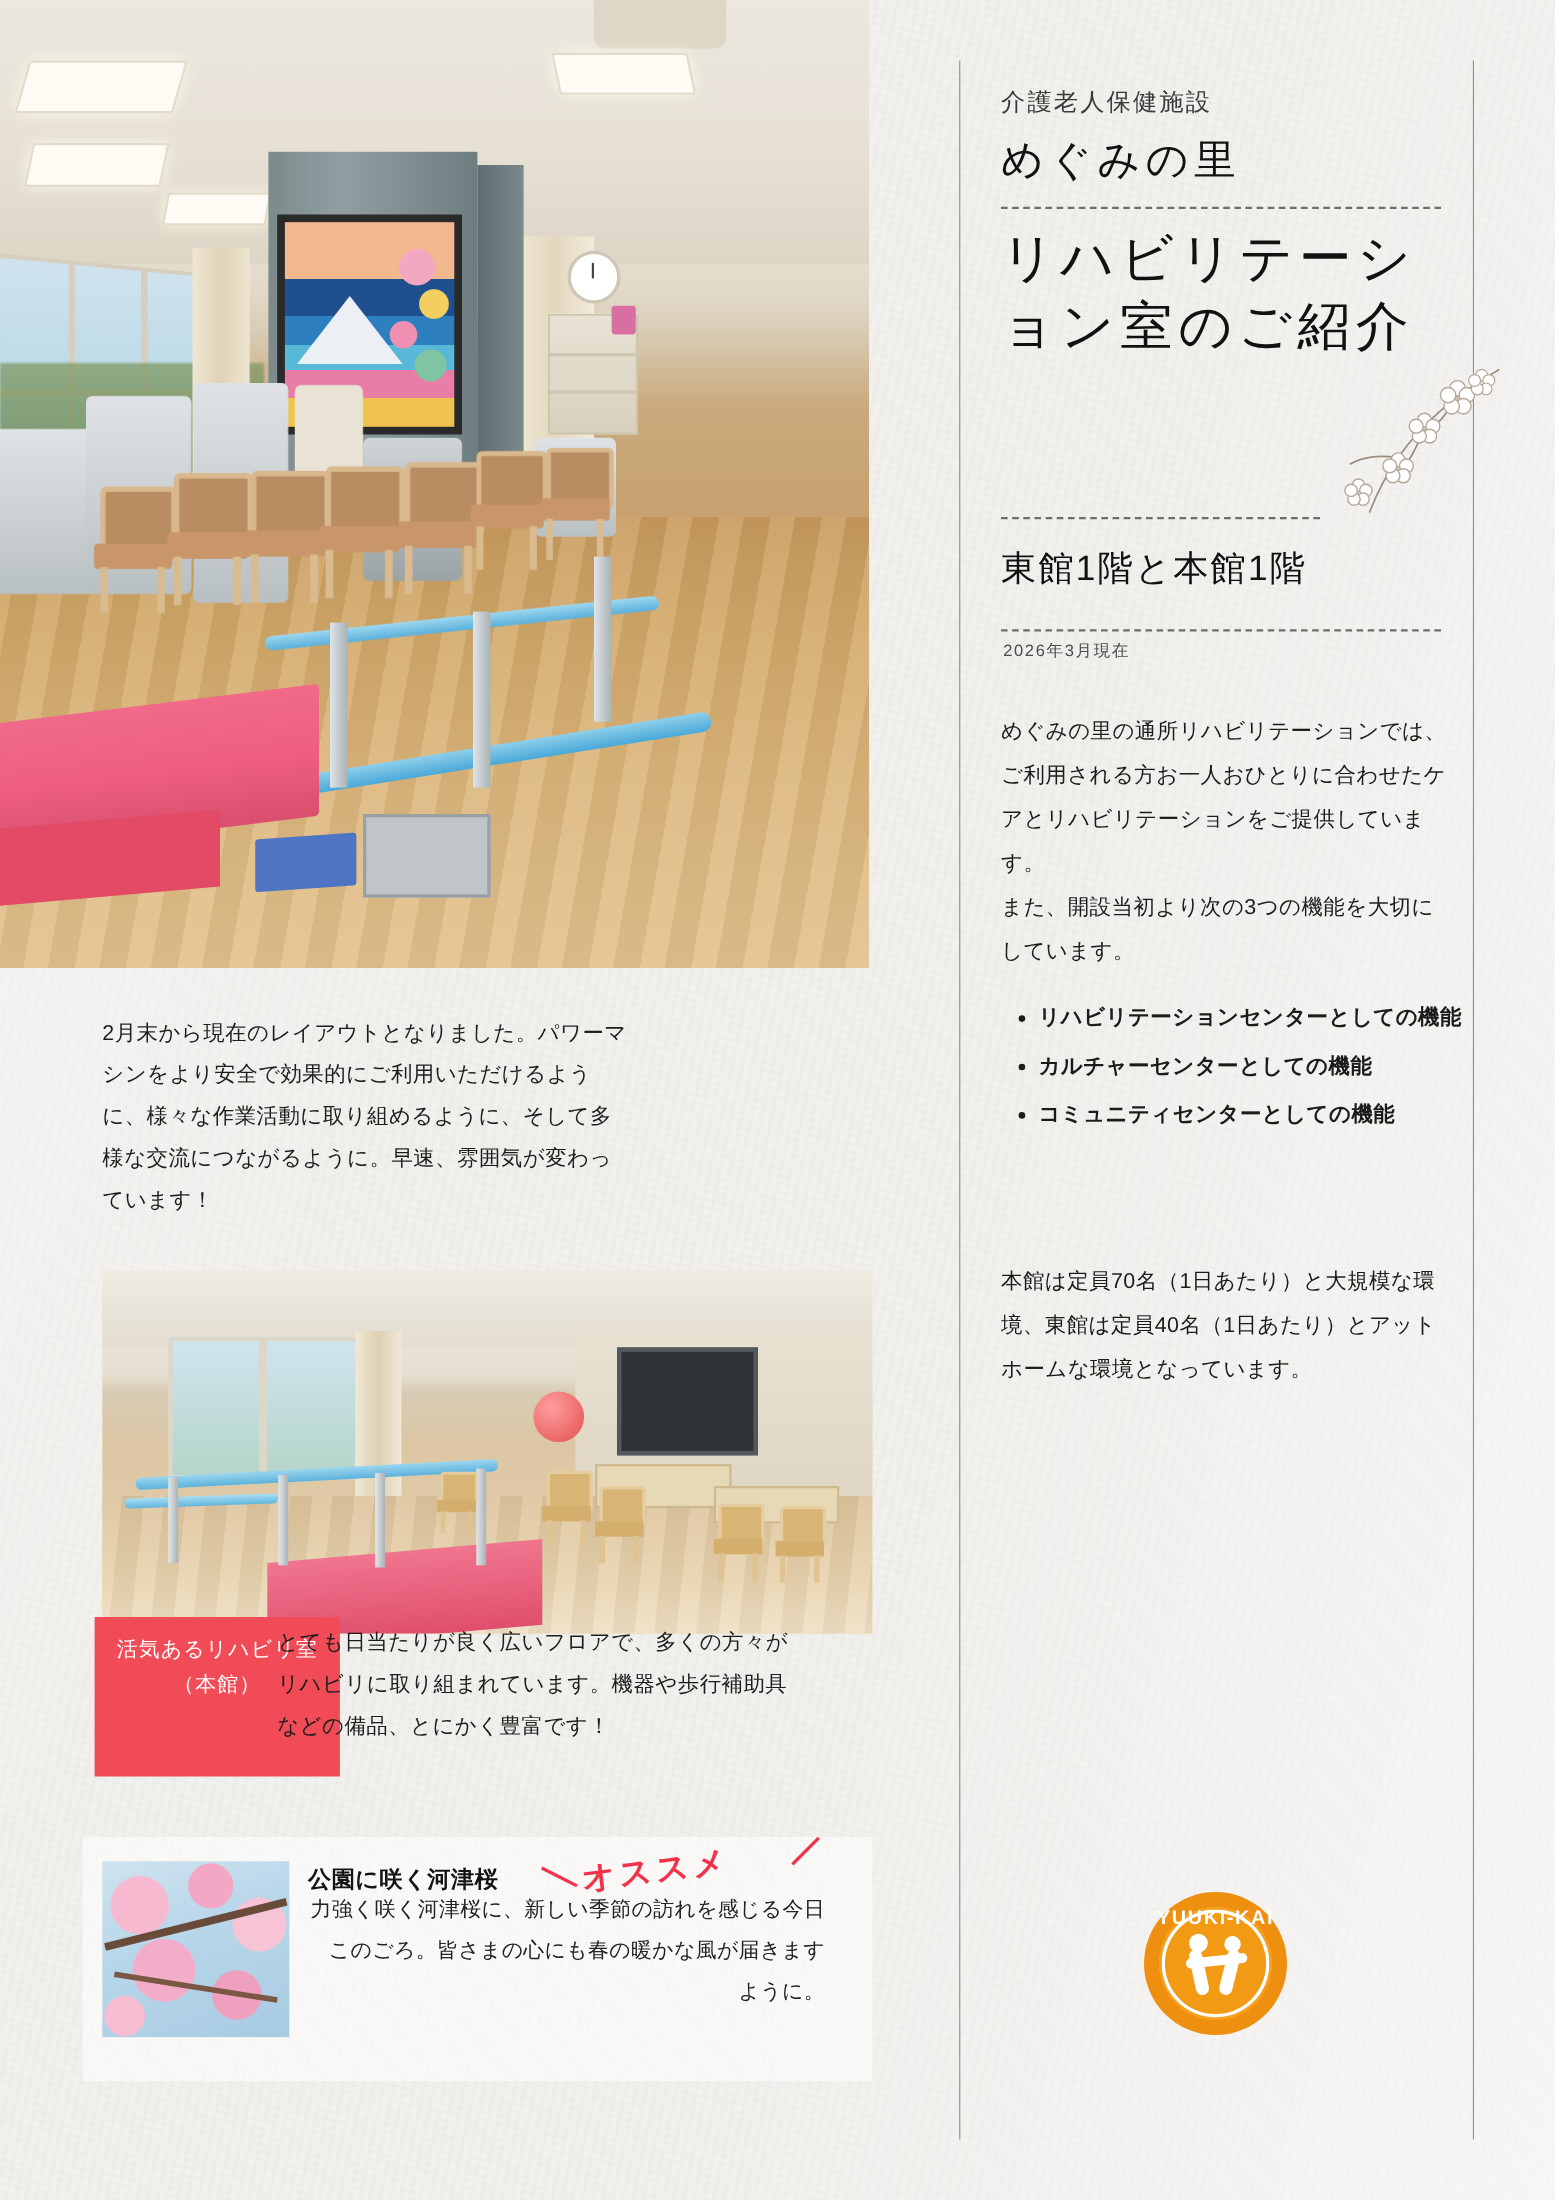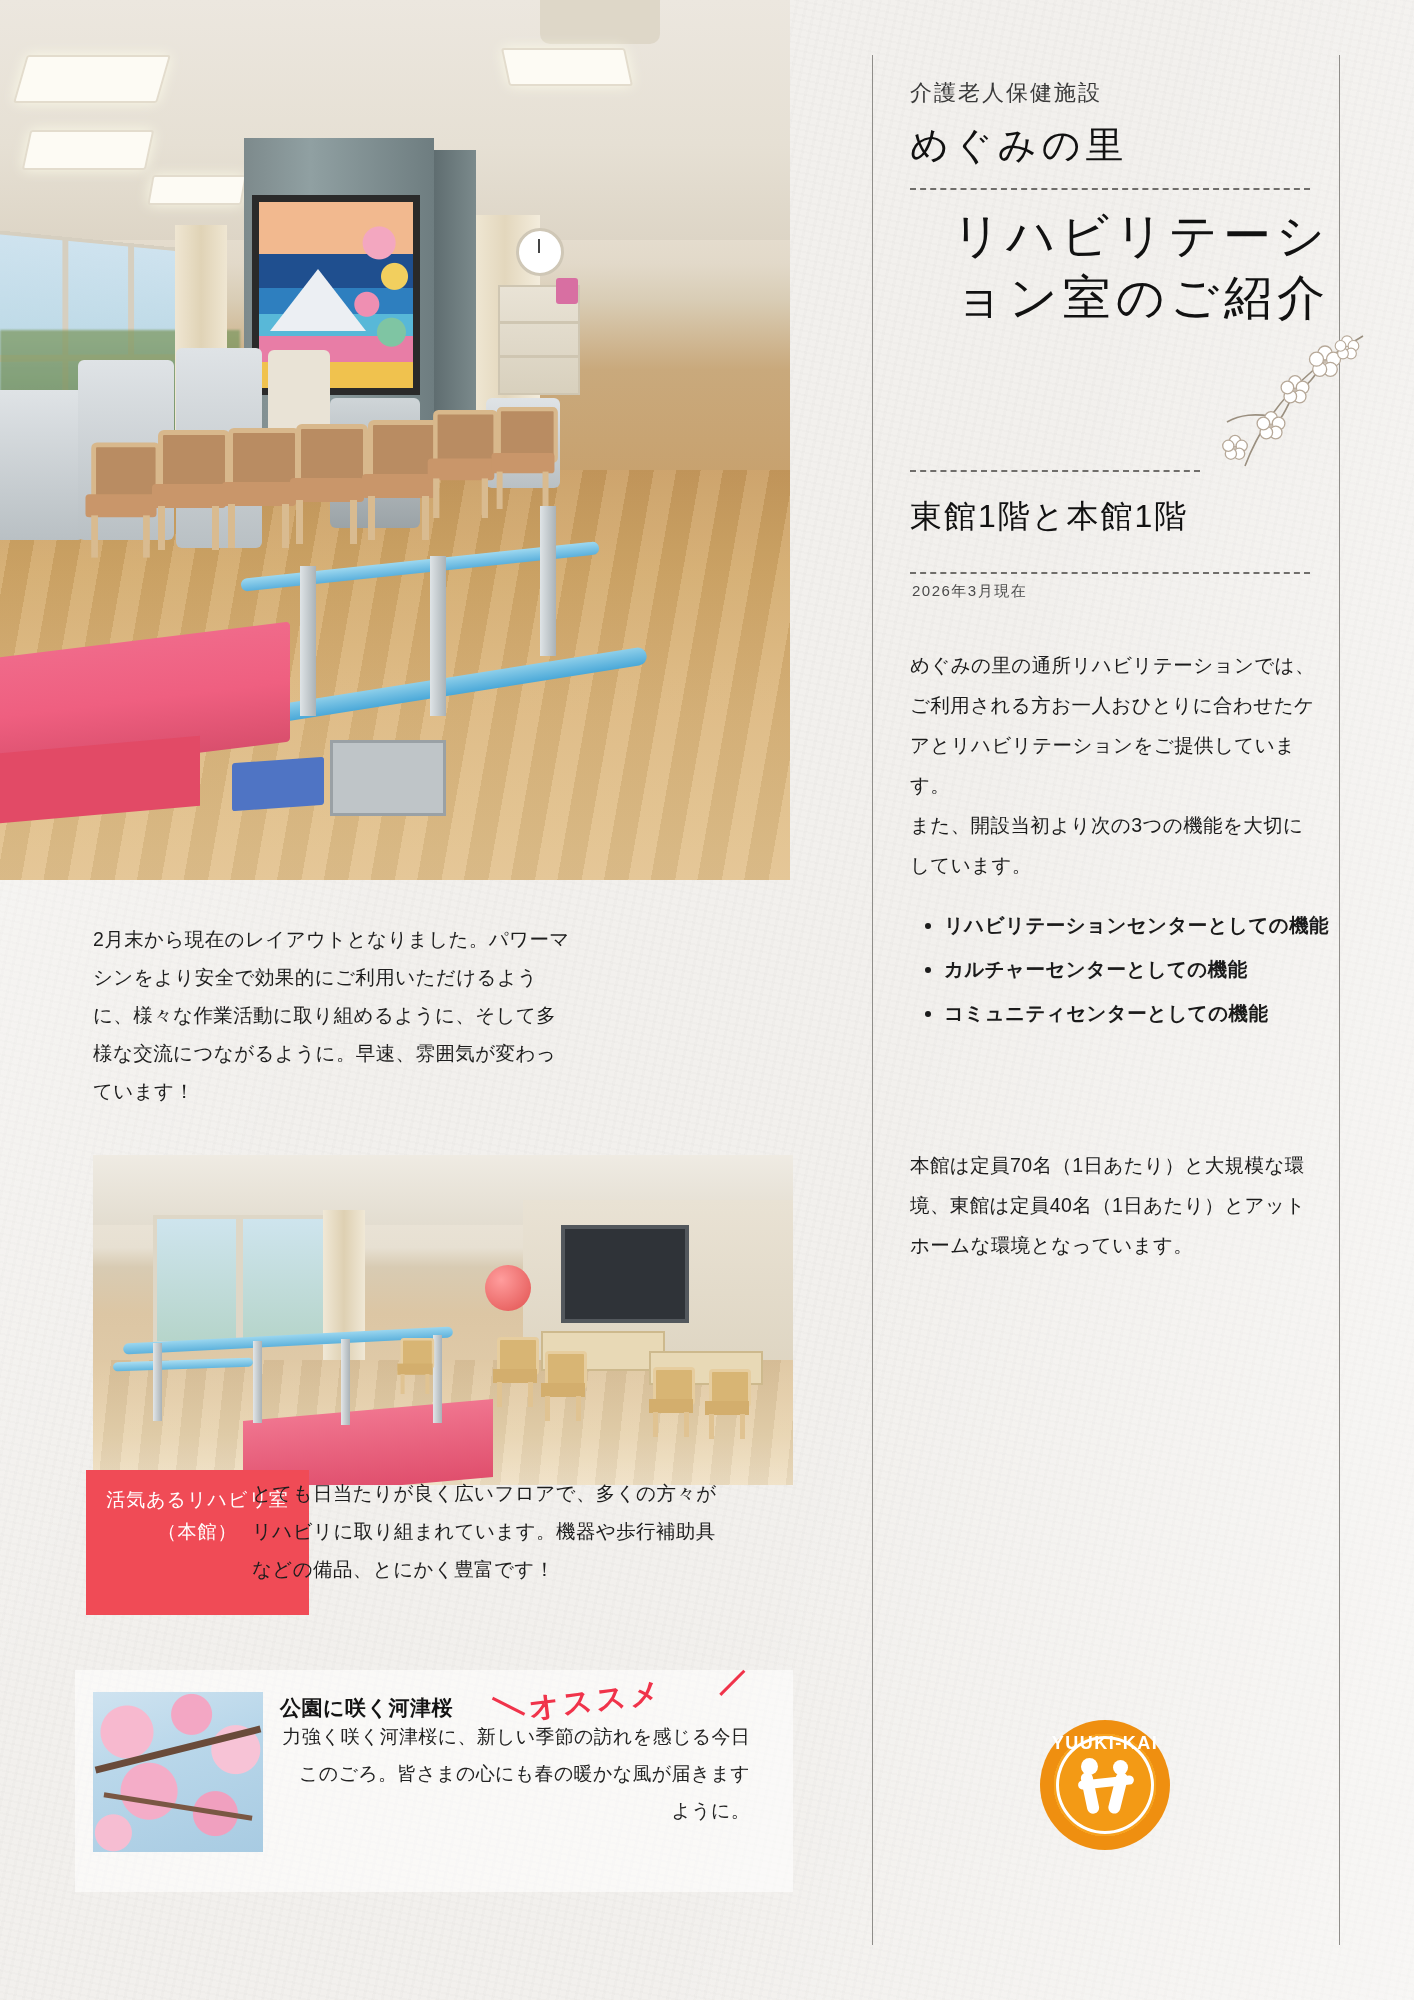--- a/index.html
+++ b/index.html
@@ -241,21 +241,21 @@
   }
   .dash {
     position:absolute; height:0; border-top: 2px dashed #6f6d6a; 
   }
   #dash-1 { left: 120px; top: 188px; width: 400px; }
   #dash-2 { left: 120px; top: 470px; width: 290px; }
   #dash-3 { left: 120px; top: 572px; width: 400px; }
 
   .kv-title {
     position:absolute; left: 120px; top: 205px; width: 420px;
-    font-size: 48px; line-height: 62px; letter-spacing: 5px; color:#111;text-align:right;
+    font-size: 48px; line-height: 62px; letter-spacing: 5px; color:#111;
   }
   .kv-sub {
     position:absolute; left: 120px; top: 495px;
     font-size: 32px; letter-spacing: 2px; color:#111;
   }
   .kv-date {
     position:absolute; left: 122px; top: 582px;
     font-size: 15px; letter-spacing: 1.5px; color:#4a4a4a;
   }
   .r-body {

